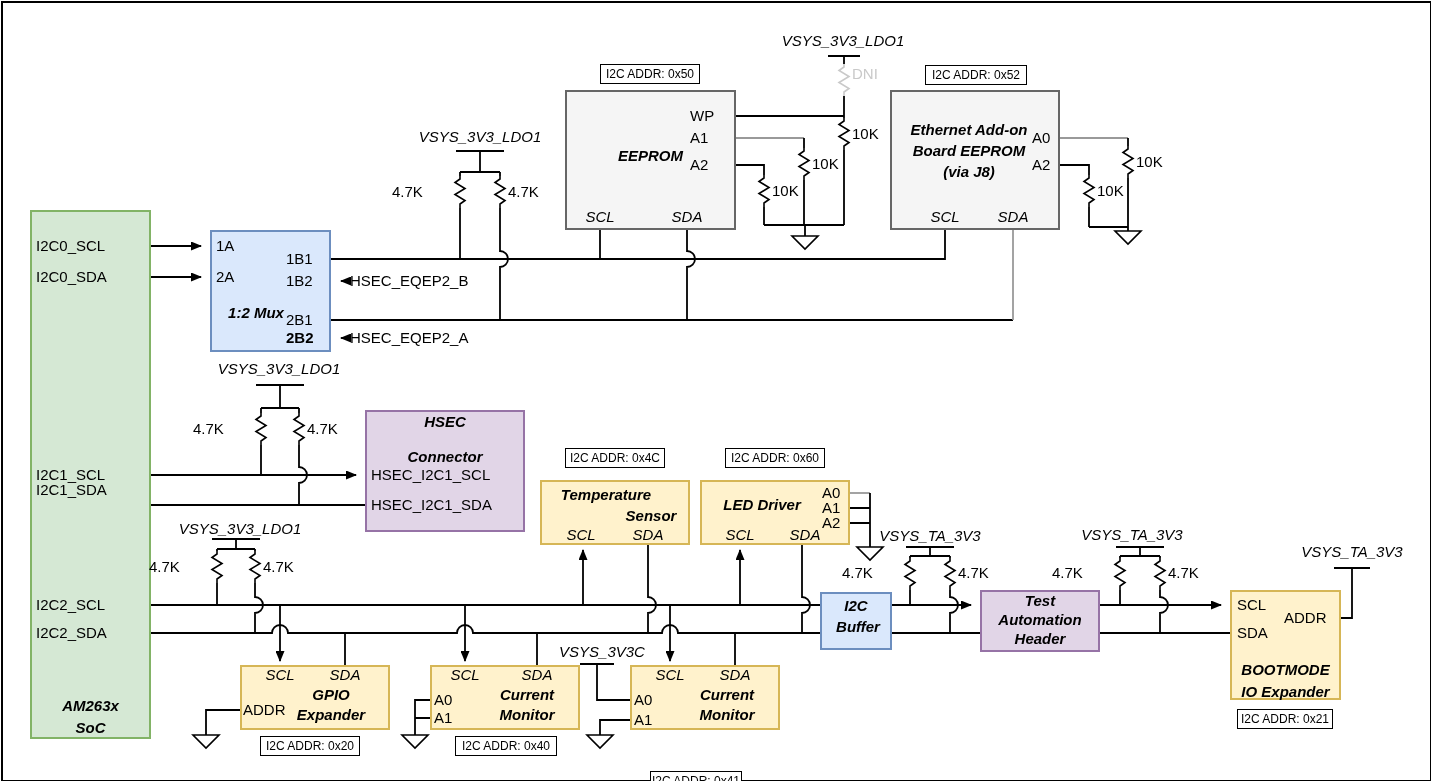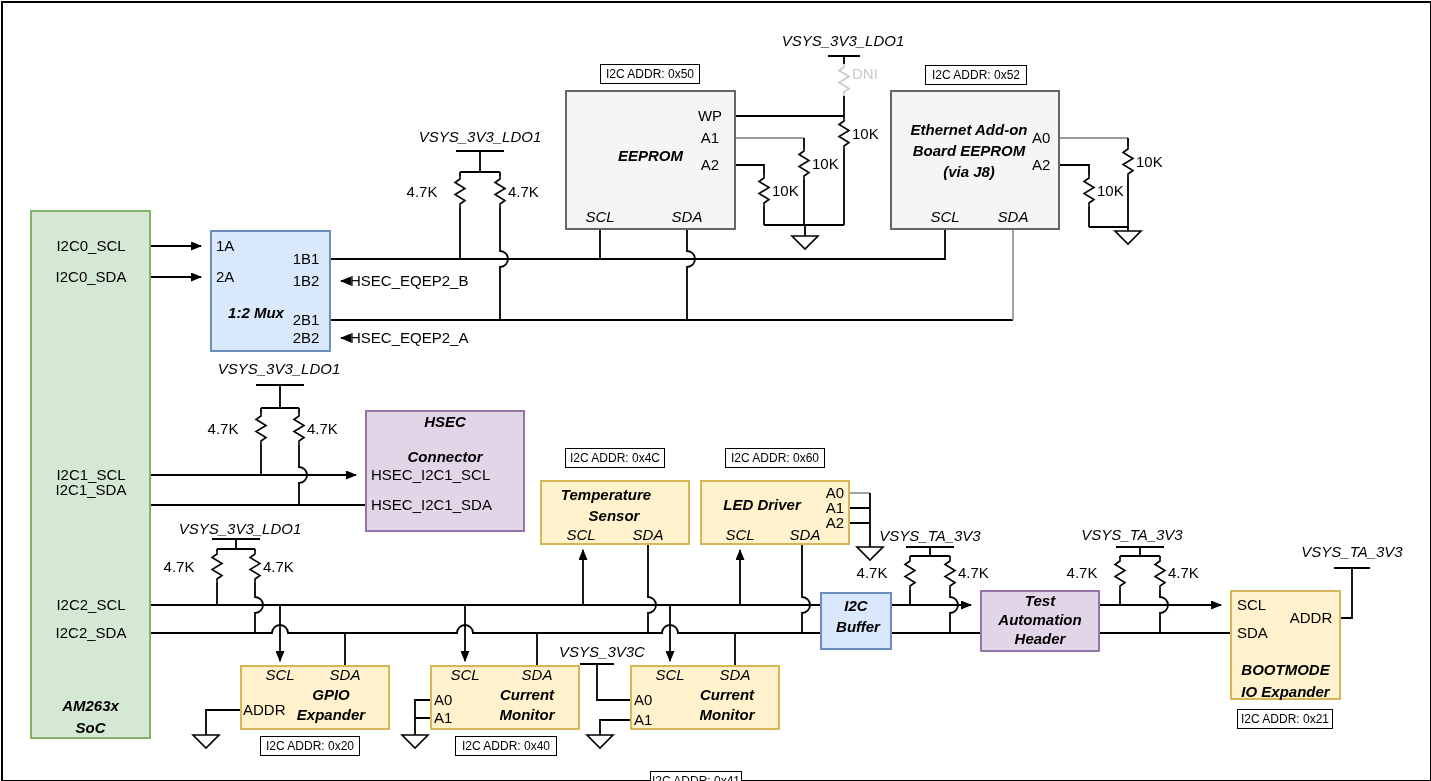--- a/index.html
+++ b/index.html
@@ -8,21 +8,21 @@
   #frame{position:absolute;left:1px;top:1px;width:1427px;height:777px;border:2px solid #000;}
   .blk{position:absolute;box-sizing:border-box;border:2px solid;}
   .green{background:#d5e8d4;border-color:#82b366;}
   .blue{background:#dae8fc;border-color:#6c8ebf;}
   .grayb{background:#f5f5f5;border-color:#666666;}
   .purple{background:#e1d5e7;border-color:#9673a6;}
   .yellow{background:#fff2cc;border-color:#d6b656;}
   .lbl{position:absolute;font-size:15px;line-height:16px;color:#000;white-space:nowrap;}
   .b{font-weight:bold;}
   .c{text-align:center;font-style:italic;}
-  .r{text-align:center;}
+  .r{text-align:left;}
   .gray{color:#c9c9c9;}
   .addr{position:absolute;box-sizing:border-box;background:#fff;border:1px solid #000;
         font-size:12px;line-height:18px;height:20px;text-align:center;color:#000;}
   svg{position:absolute;left:0;top:0;}
 </style>
 </head>
 <body>
 
 <div id="canvas">
   <div id="frame"></div>
@@ -171,21 +171,21 @@
   <span class="lbl r" style="left:36px;top:597px;width:110px;">I2C2_SCL</span>
   <span class="lbl r" style="left:36px;top:625px;width:110px;">I2C2_SDA</span>
   <span class="lbl b c" style="left:30px;top:698px;width:121px;">AM263x</span>
   <span class="lbl b c" style="left:30px;top:720px;width:121px;">SoC</span>
 
   <span class="lbl" style="left:216px;top:238px;">1A</span>
   <span class="lbl" style="left:216px;top:269px;">2A</span>
   <span class="lbl r" style="left:286px;top:251px;width:40px;">1B1</span>
   <span class="lbl r" style="left:286px;top:273px;width:40px;">1B2</span>
   <span class="lbl r" style="left:286px;top:312px;width:40px;">2B1</span>
-  <span class="lbl r" style="left:286px;top:330px;width:40px;">2B2</span>
+  <span class="lbl r" style="left:286px;top:330px;width:40px;font-weight:bold;">2B2</span>
   <span class="lbl b c" style="left:198px;top:305px;width:116px;">1:2 Mux</span>
   <span class="lbl" style="left:350px;top:273px;">HSEC_EQEP2_B</span>
   <span class="lbl" style="left:350px;top:330px;text-align:center;">HSEC_EQEP2_A</span>
 
   <div class="addr" style="left:600px;top:64px;width:100px;">I2C ADDR: 0x50</div>
   <span class="lbl b c" style="left:565px;top:148px;width:171px;">EEPROM</span>
   <span class="lbl r" style="left:690px;top:108px;width:40px;">WP</span>
   <span class="lbl r" style="left:690px;top:130px;width:40px;">A1</span>
   <span class="lbl r" style="left:690px;top:157px;width:40px;">A2</span>
   <span class="lbl c" style="left:572px;top:209px;width:56px;">SCL</span>
@@ -200,21 +200,21 @@
   <span class="lbl c" style="left:917px;top:209px;width:56px;">SCL</span>
   <span class="lbl c" style="left:985px;top:209px;width:56px;">SDA</span>
 
   <span class="lbl b c" style="left:365px;top:414px;width:160px;">HSEC</span>
   <span class="lbl b c" style="left:365px;top:449px;width:160px;">Connector</span>
   <span class="lbl" style="left:371px;top:467px;">HSEC_I2C1_SCL</span>
   <span class="lbl" style="left:371px;top:497px;">HSEC_I2C1_SDA</span>
 
   <div class="addr" style="left:565px;top:448px;width:100px;">I2C ADDR: 0x4C</div>
   <span class="lbl b c" style="left:540px;top:487px;width:132px;">Temperature</span>
-  <span class="lbl b c" style="left:540px;top:508px;width:148px;">Sensor</span>
+  <span class="lbl b c" style="left:540px;top:508px;width:148px;padding-left:37px;">Sensor</span>
   <span class="lbl c" style="left:553px;top:527px;width:56px;">SCL</span>
   <span class="lbl c" style="left:620px;top:527px;width:56px;">SDA</span>
 
   <div class="addr" style="left:725px;top:448px;width:100px;">I2C ADDR: 0x60</div>
   <span class="lbl b c" style="left:702px;top:497px;width:120px;">LED Driver</span>
   <span class="lbl c" style="left:712px;top:527px;width:56px;">SCL</span>
   <span class="lbl c" style="left:777px;top:527px;width:56px;">SDA</span>
   <span class="lbl r" style="left:822px;top:485px;width:26px;">A0</span>
   <span class="lbl r" style="left:822px;top:500px;width:26px;">A1</span>
   <span class="lbl r" style="left:822px;top:515px;width:26px;">A2</span>

